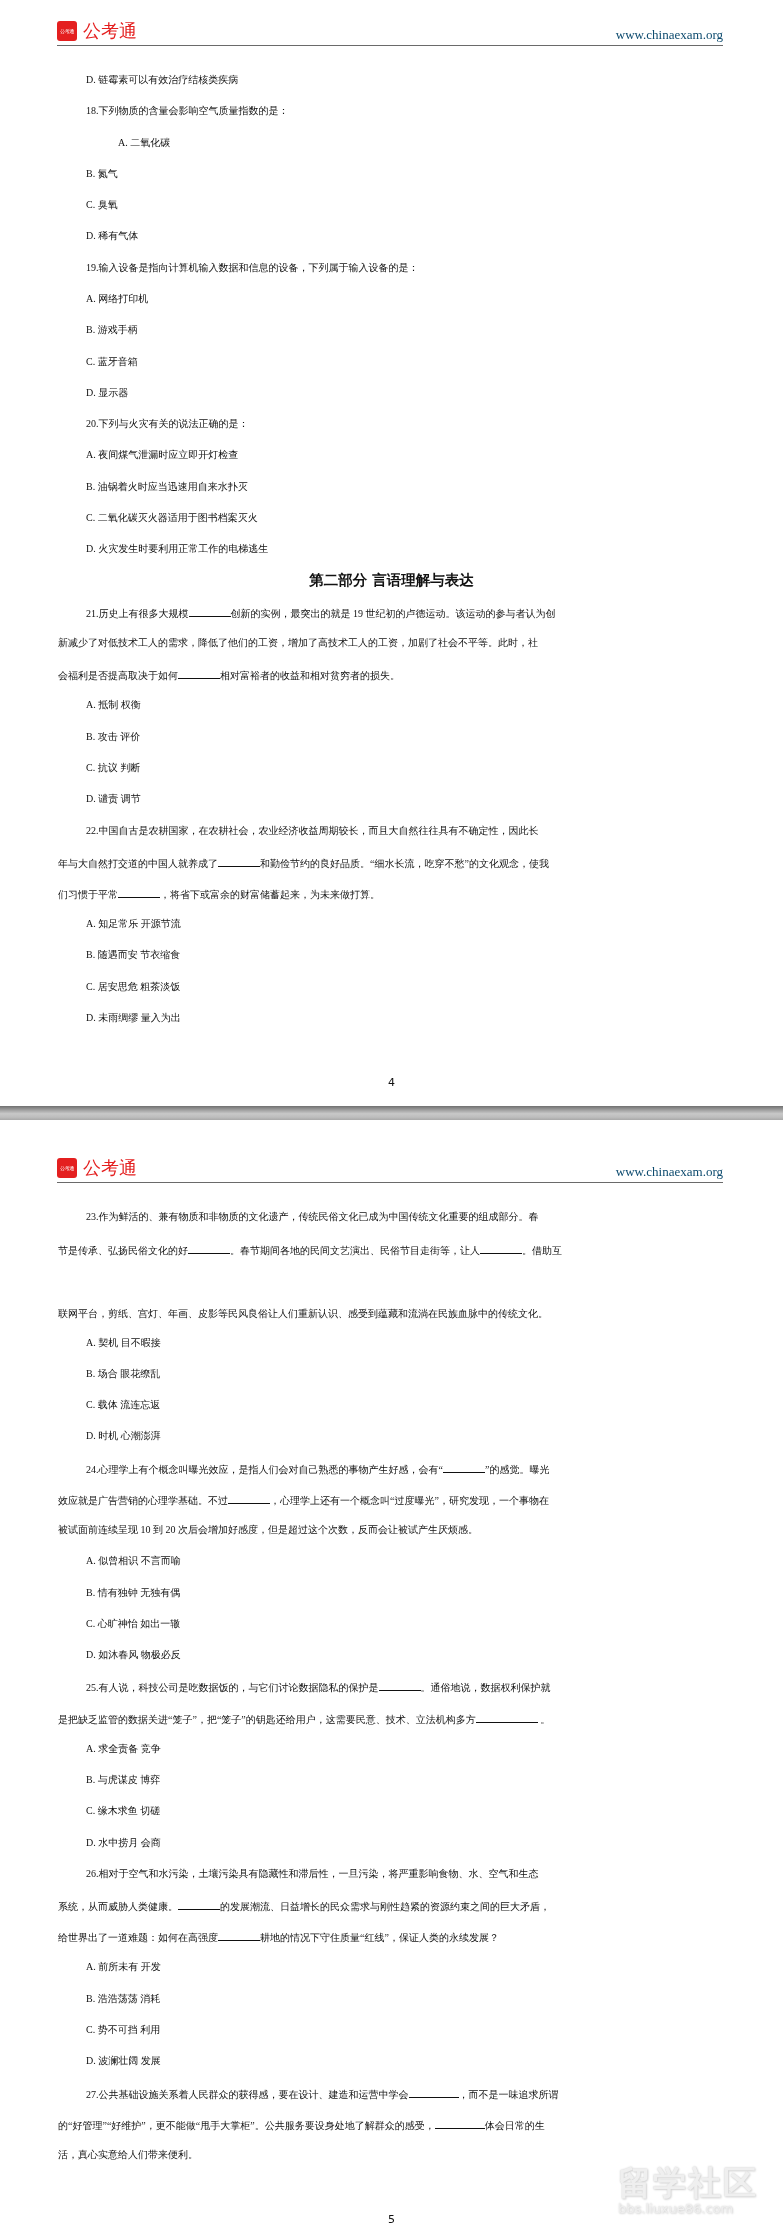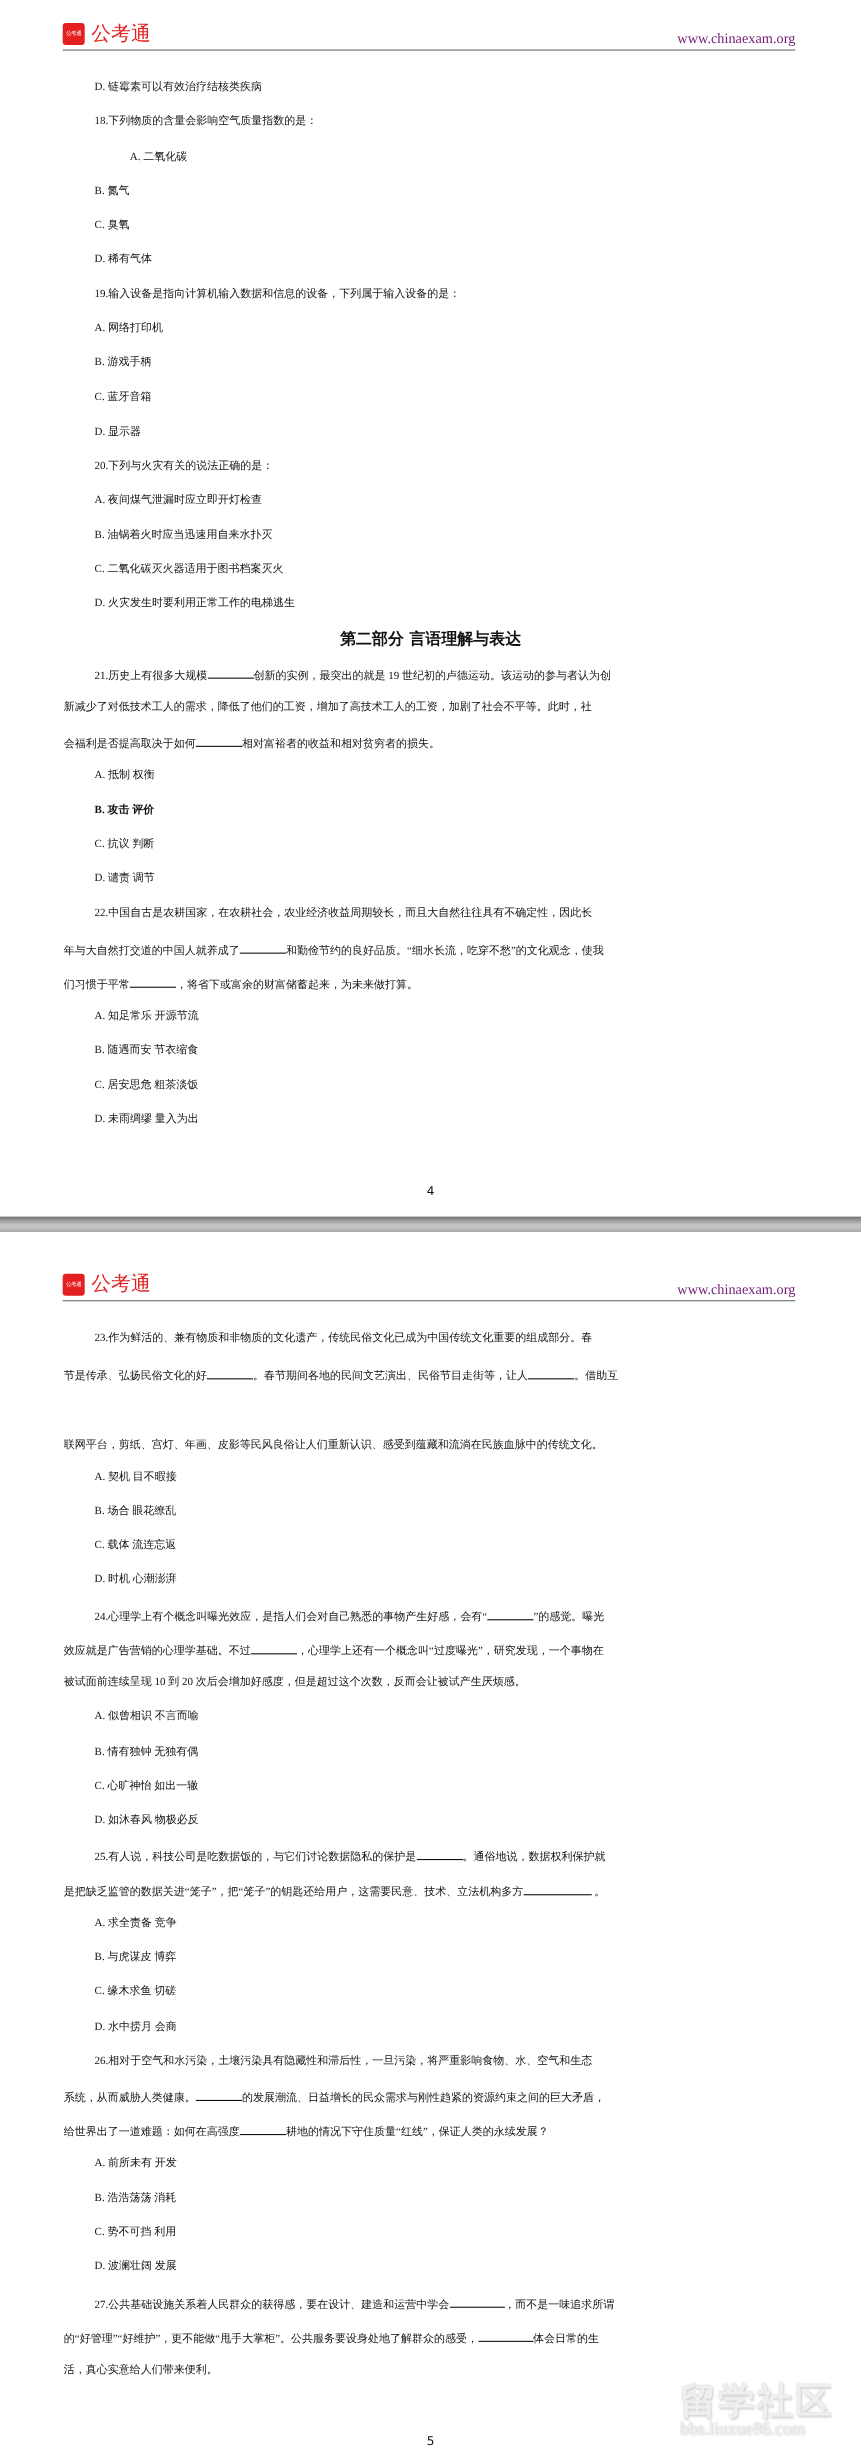--- a/index.html
+++ b/index.html
@@ -10,34 +10,34 @@
   .page2 { top: 1120px; height: 1113px; }
   .sep { position: absolute; left: 0; top: 1106px; width: 783px; height: 14px;
          background: linear-gradient(to bottom, #707070 0%, #9a9a9a 25%, #c8c8c8 55%, #bdbdbd 80%, #a8a8a8 100%); }
   .hdr { position: absolute; left: 57px; width: 666px; height: 26px; border-bottom: 1.5px solid #6a6a6a; }
   .logo-box { position: absolute; left: 0; top: 2px; width: 20px; height: 20px; background: #e41f1f;
               border-radius: 3px; color: #fff; font-family: "DejaVu Sans", sans-serif; font-size: 5px;
               line-height: 20px; text-align: center; letter-spacing: -0.3px; }
   .logo-text { position: absolute; left: 26px; top: 0px; font-family: "DejaVu Sans", sans-serif;
                font-size: 18px; color: #e41f1f; line-height: 24px; }
   .site { position: absolute; right: 0; top: 8px; font-family: "Liberation Serif", serif;
-          font-size: 13px; color: #701a75; }
+          font-size: 13px; color: #0c4a6e; }
   .ln { position: absolute; font-size: 10px; line-height: 20px; white-space: nowrap; }
   .opt { left: 86px; }
   .q { left: 86px; }
   .body { left: 58px; }
   .sec { position: absolute; left: 0; width: 783px; text-align: center; font-size: 14.5px;
          font-weight: bold; font-family: "DejaVu Sans", sans-serif; }
   .blank { display: inline-block; border-bottom: 1.5px solid #111; height: 14px; vertical-align: baseline; }
   .pnum { position: absolute; left: 0; width: 783px; text-align: center; font-size: 11px;
           font-family: "DejaVu Sans", sans-serif; }
   .wm { position: absolute; left: 618px; top: 2165px; width: 150px; color: #efefef;
         font-family: "DejaVu Sans", sans-serif; text-shadow: 0 0 2px #cfcfcf, 1px 1px 2px #d8d8d8; }
   .wm .big { font-size: 33px; font-weight: bold; letter-spacing: 2px; line-height: 36px; }
-  .wm .small { font-size: 16px; line-height: 16px; font-family: Liberation Serif, serif; }
+  .wm .small { font-size: 13px; line-height: 16px; }
 </style>
 </head>
 <body>
 
 <div class="page page1">
   <div class="hdr" style="top:19px;">
     <div class="logo-box">公考通</div>
     <div class="logo-text">公考通</div>
     <div class="site">www.chinaexam.org</div>
   </div>
@@ -65,21 +65,21 @@
   <div class="sec" style="top:571px;">第二部分  言语理解与表达</div>
 
   <div class="ln q" style="top:602px;">
     <span>21.历史上有很多大规模</span><span class="blank" style="width:42px;"></span><span>创新的实例，最突出的就是 19 世纪初的卢德运动。该运动的参与者认为创</span>
   </div>
   <div class="ln body" style="top:664px;">
     <span>会福利是否提高取决于如何</span><span class="blank" style="width:42px;"></span><span>相对富裕者的收益和相对贫穷者的损失。</span>
   </div>
   <div class="ln body" style="top:633px;">新减少了对低技术工人的需求，降低了他们的工资，增加了高技术工人的工资，加剧了社会不平等。此时，社</div>
   <div class="ln opt" style="top:695px;">A. 抵制   权衡</div>
-  <div class="ln opt" style="top:727px;font-weight:bold;">B. 攻击   评价</div>
+  <div class="ln opt" style="top:727px;">B. 攻击   评价</div>
   <div class="ln opt" style="top:758px;">C. 抗议   判断</div>
   <div class="ln opt" style="top:789px;">D. 谴责   调节</div>
 
   <div class="ln q" style="top:821px;">22.中国自古是农耕国家，在农耕社会，农业经济收益周期较长，而且大自然往往具有不确定性，因此长</div>
   <div class="ln body" style="top:852px;">
     <span>年与大自然打交道的中国人就养成了</span><span class="blank" style="width:42px;"></span><span>和勤俭节约的良好品质。“细水长流，吃穿不愁”的文化观念，使我</span>
   </div>
   <div class="ln body" style="top:883px;">
     <span>们习惯于平常</span><span class="blank" style="width:42px;"></span><span>，将省下或富余的财富储蓄起来，为未来做打算。</span>
   </div>

